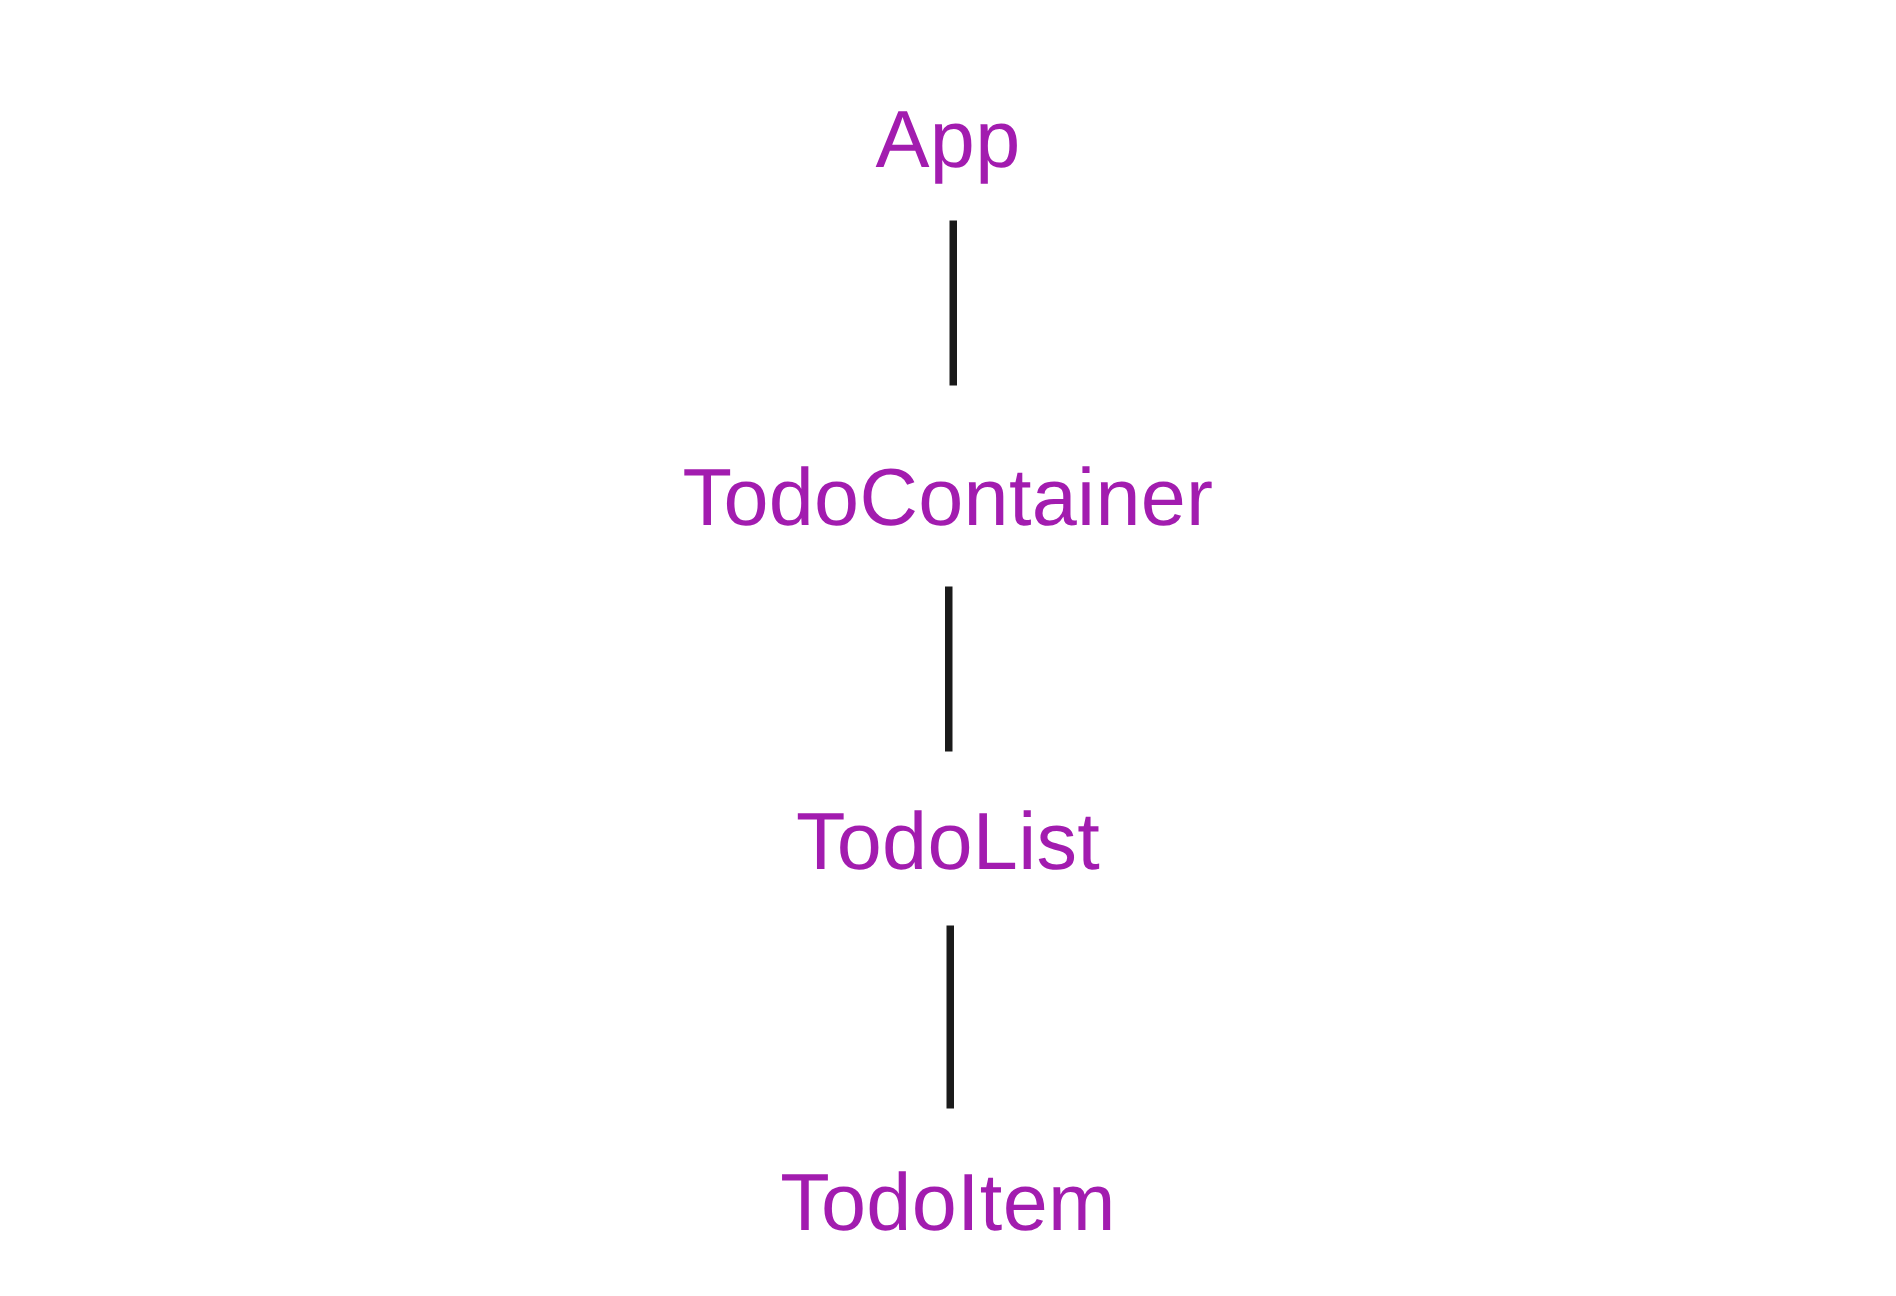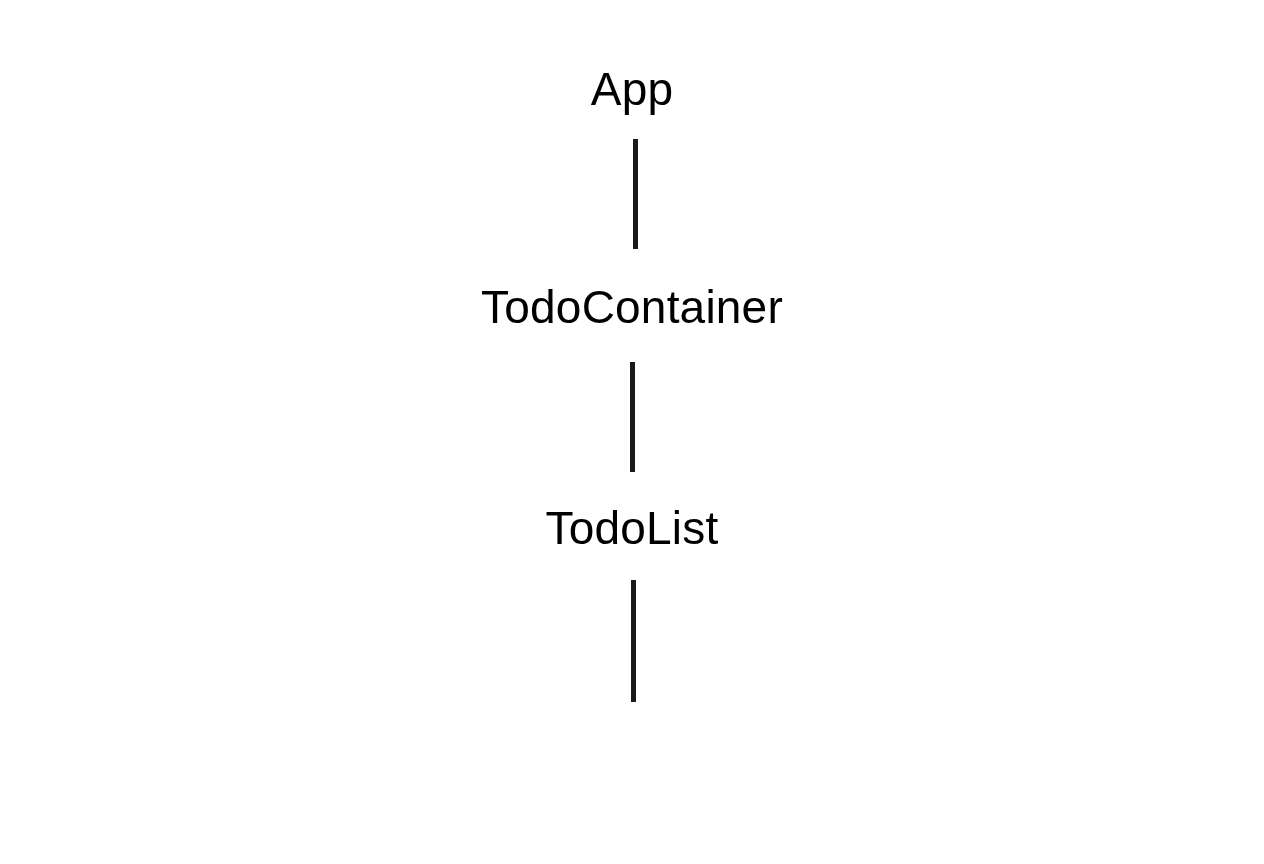--- a/index.html
+++ b/index.html
@@ -29,32 +29,32 @@
     width: 1264px;
     height: 864px;
     display: flex;
     flex-direction: column;
     align-items: center;
   }
 
   
   .node {
     display: block;
-    color: #000000;
+    color: #a21caf;
     font-family: "Liberation Sans", sans-serif;
-    font-size: 46px;
+    font-size: 54px;
     font-weight: 400;
     line-height: 1;
     letter-spacing: 0.2px;
     white-space: nowrap;
     text-align: center;
   }
 
   .node-app        { margin-top: 66px; }
-  .node-container  { margin-top: 4px; }
+  .node-container  { margin-top: 17px; }
   .node-list       { margin-top: 4px; }
   .node-item       { margin-top: 0; }
 
   
   .edge {
     width: 5px;
     background: #1a1a1a;
     flex: none;
   }
   .edge-1 { height: 110px; margin-top: 27px; margin-bottom: 31px; margin-left: 6px; }
@@ -73,16 +73,17 @@
     <div class="edge edge-1"></div>
 
     <div class="node node-container">TodoContainer</div>
 
     <div class="edge edge-2"></div>
 
     <div class="node node-list">TodoList</div>
 
     <div class="edge edge-3"></div>
 
+    <div class="node node-item">TodoItem</div>
 
   </div>
 
 </div>
 
 </body></html>

